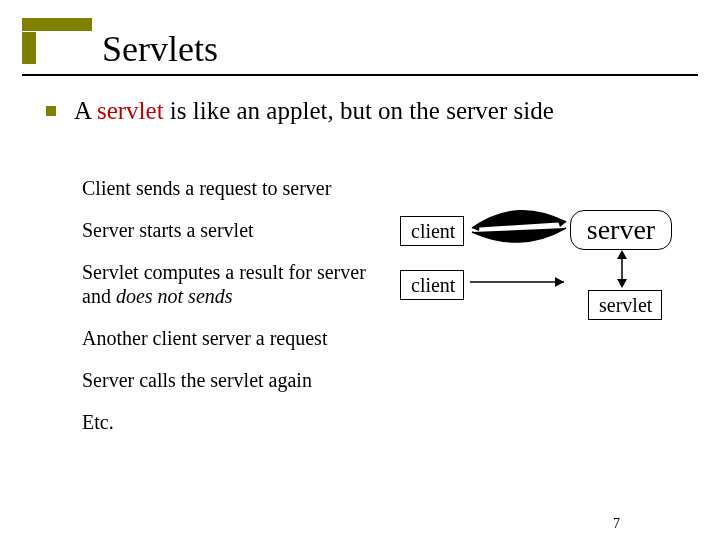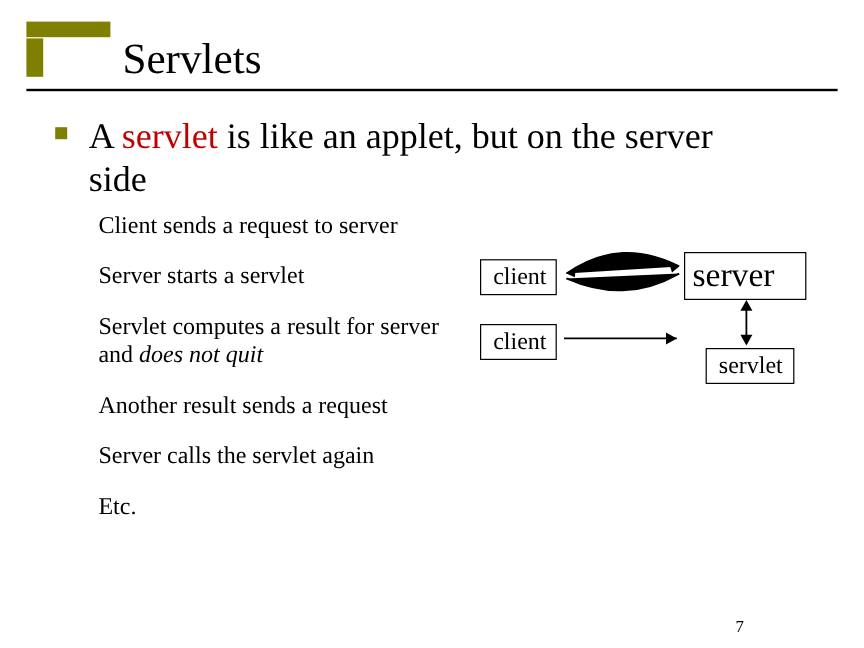--- a/index.html
+++ b/index.html
@@ -5,30 +5,30 @@
   * { margin: 0; padding: 0; box-sizing: border-box; }
   html, body { width: 720px; height: 540px; background: #fff; font-family: "Times New Roman", Times, serif; color: #000; }
   .slide { position: relative; width: 632px; height: 540px; }
   .title-area { position: absolute; left: 0; top: 18px; }
   .bar-top { position: absolute; left: 22px; top: 0; width: 70px; height: 13px; background: #808000; }
   .bar-left { position: absolute; left: 22px; top: 14px; width: 14px; height: 32px; background: #808000; }
   .title { position: absolute; left: 102px; top: 10px; font-size: 36px; font-weight: 400; }
   .rule { position: absolute; left: 22px; top: 56px; width: 676px; height: 2px; background: #000; }
   .bullet-row { position: absolute; left: 46px; top: 96px; display: flex; align-items: flex-start; }
   .square-bullet { width: 10px; height: 10px; background: #808000; margin-top: 10px; margin-right: 18px; flex: none; }
-  .lead-line { font-size: 30px; line-height: 1.2; }
+  .lead-line { font-size: 25px; line-height: 1.2; }
   .red { color: #c00000; }
   .steps { position: absolute; left: 82px; top: 166px; width: 300px; font-size: 20px; line-height: 1.2; margin-top: 10px; }
   .step { margin-bottom: 18px; }
   .italic { font-style: italic; }
   .diagram { position: absolute; left: 400px; top: 210px; width: 280px; height: 140px; }
-  .box { position: absolute; border: 1.5px solid #000; background: #fff; text-align: left; padding: 2px 10px; font-size: 20px; line-height: 1.2; }
+  .box { position: absolute; border: 1.5px solid #000; background: #fff; text-align: center; padding: 2px 10px; font-size: 20px; line-height: 1.2; }
   .client1 { left: 0; top: 6px; width: 64px; }
   .client2 { left: 0; top: 60px; width: 64px; }
-  .server { left: 170px; top: 0; width: 102px; font-size: 28px; padding: 2px 6px; }
+  .server { left: 170px; top: 0; width: 102px; font-size: 28px; padding: 2px 6px; border-radius: 14px; }
   .servlet { left: 188px; top: 80px; width: 74px; font-size: 20px; }
   
   .arrow { position: absolute; }
   .arrow line { stroke: #000; stroke-width: 1.5; }
   .arrow path { fill: #000; }
   .page-num { position: absolute; right: 12px; bottom: 8px; font-size: 14px; }
 </style>
 </head>
 <body>
 
@@ -45,23 +45,23 @@
     <div class="square-bullet"></div>
     <div class="lead-line">
       <span>A </span><span class="red">servlet</span><span> is like an applet, but on the server side</span>
     </div>
   </div>
 
   <div class="steps">
     <div class="step">Client sends a request to server</div>
     <div class="step">Server starts a servlet</div>
     <div class="step">
-      <span>Servlet computes a result for server and </span><span class="italic">does not quit</span>
+      <span>Servlet computes a result for server and </span><span class="italic">does not sends</span>
     </div>
-    <div class="step">Another result sends a request</div>
+    <div class="step">Another client server a request</div>
     <div class="step">Server calls the servlet again</div>
     <div class="step">Etc.</div>
   </div>
 
   <div class="diagram">
     <div class="box client1">client</div>
     <div class="box client2">client</div>
     <div class="box server">server</div>
     <div class="box servlet">servlet</div>
 

